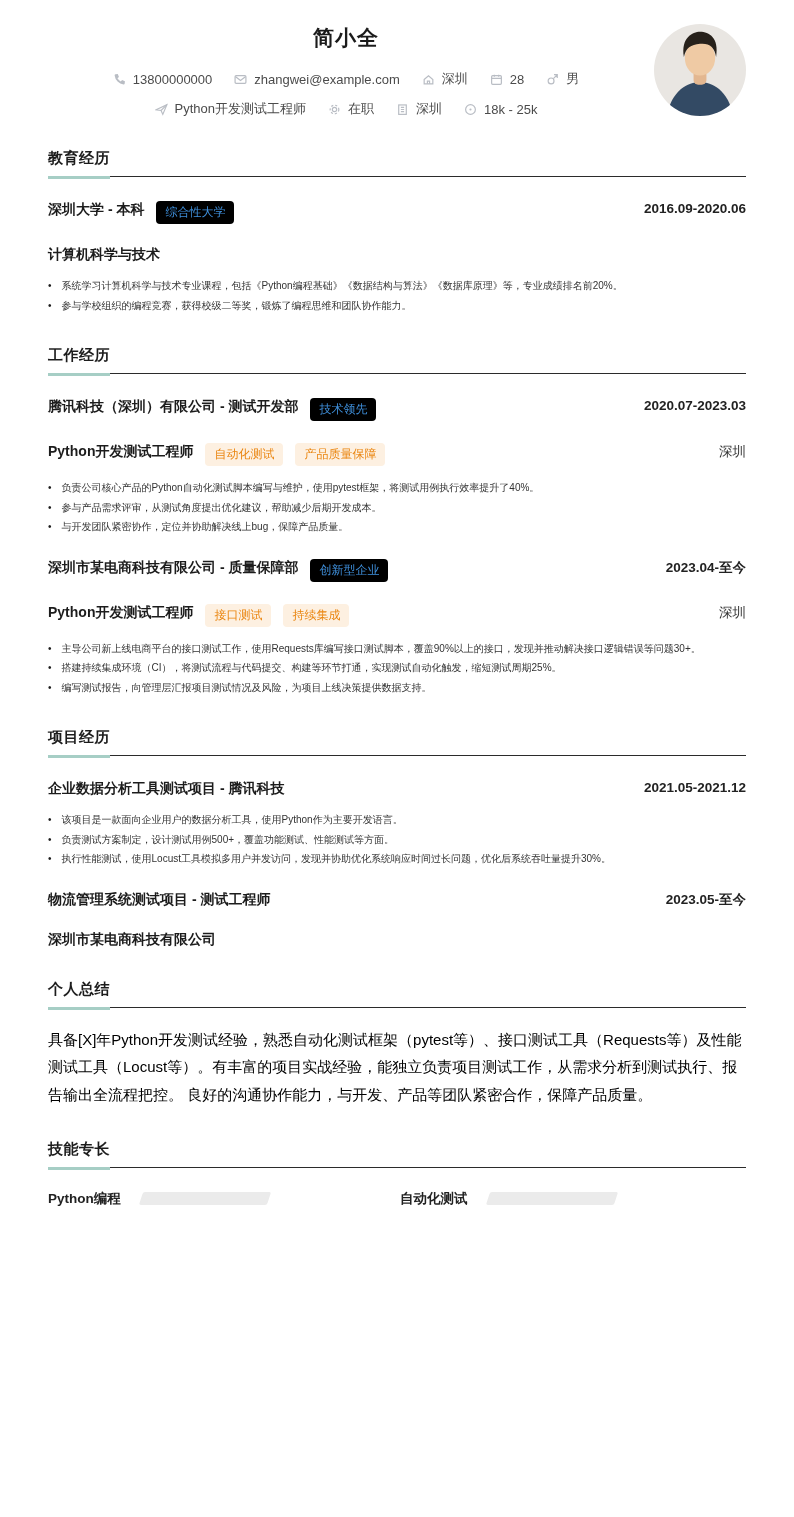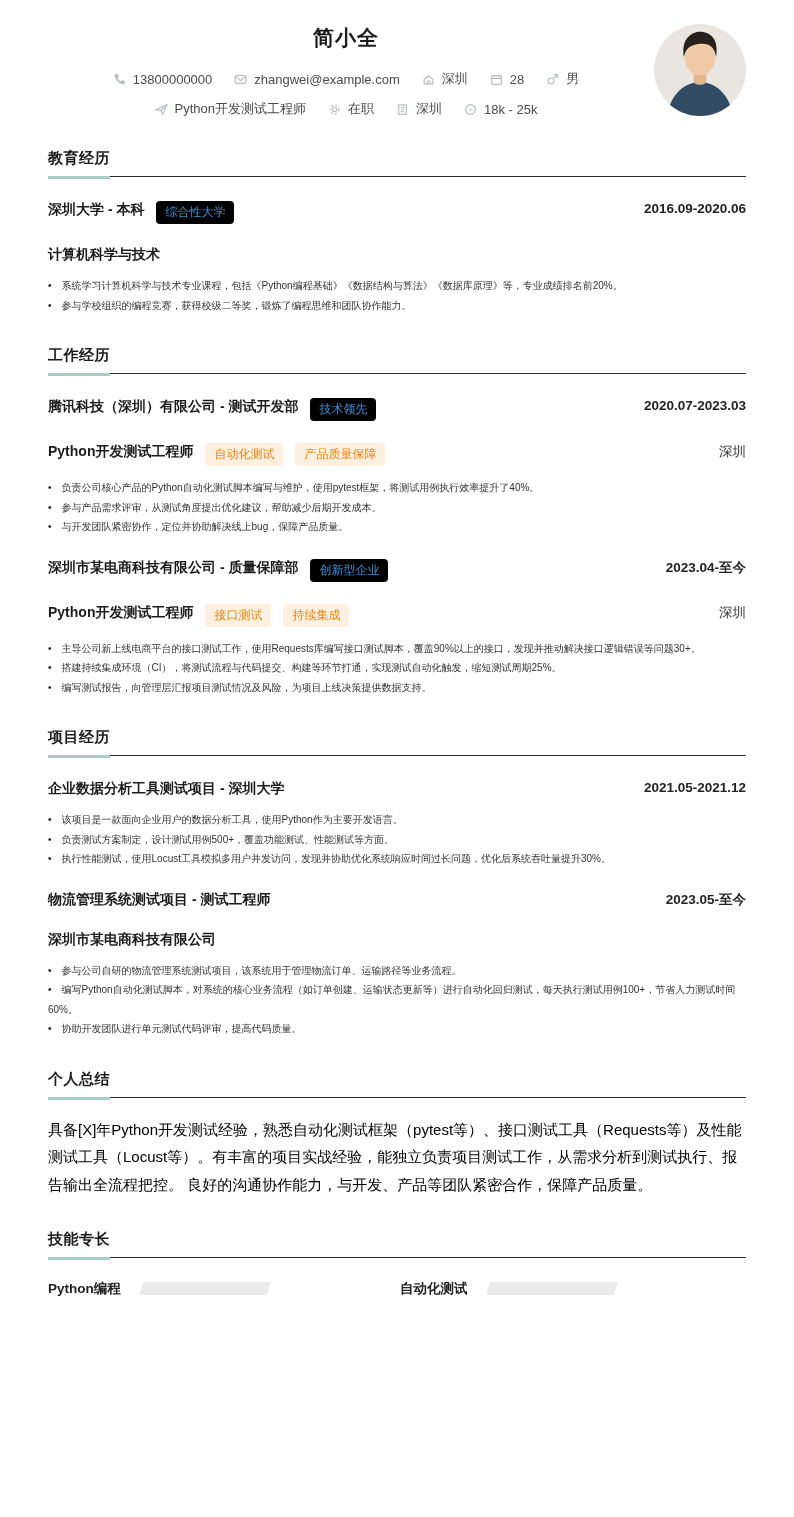--- a/index.html
+++ b/index.html
@@ -217,43 +217,38 @@
   </div>
 
   <div class="section">
     <div class="section-head">
       <h2 class="section-title">项目经历</h2>
       <div class="section-rule"></div>
     </div>
 
     <div>
       <div class="entry-row">
-        <span class="entry-title">企业数据分析工具测试项目 - 深圳大学</span>
+        <span class="entry-title">企业数据分析工具测试项目 - 腾讯科技</span>
         <span class="entry-right">2021.05-2021.12</span>
       </div>
       <ul class="bullets">
         <li>该项目是一款面向企业用户的数据分析工具，使用Python作为主要开发语言。</li>
         <li>负责测试方案制定，设计测试用例500+，覆盖功能测试、性能测试等方面。</li>
         <li>执行性能测试，使用Locust工具模拟多用户并发访问，发现并协助优化系统响应时间过长问题，优化后系统吞吐量提升30%。</li>
       </ul>
     </div>
 
     <div>
       <div class="entry-row">
         <span class="entry-title">物流管理系统测试项目 - 测试工程师</span>
         <span class="entry-right">2023.05-至今</span>
       </div>
       <div class="entry-row">
         <span class="entry-title">深圳市某电商科技有限公司</span>
       </div>
-      <ul class="bullets">
-        <li>参与公司自研的物流管理系统测试项目，该系统用于管理物流订单、运输路径等业务流程。</li>
-        <li>编写Python自动化测试脚本，对系统的核心业务流程（如订单创建、运输状态更新等）进行自动化回归测试，每天执行测试用例100+，节省人力测试时间60%。</li>
-        <li>协助开发团队进行单元测试代码评审，提高代码质量。</li>
-      </ul>
     </div>
   </div>
 
   <div class="section">
     <div class="section-head">
       <h2 class="section-title">个人总结</h2>
       <div class="section-rule"></div>
     </div>
     <p class="summary-text">具备[X]年Python开发测试经验，熟悉自动化测试框架（pytest等）、接口测试工具（Requests等）及性能测试工具（Locust等）。有丰富的项目实战经验，能独立负责项目测试工作，从需求分析到测试执行、报告输出全流程把控。 良好的沟通协作能力，与开发、产品等团队紧密合作，保障产品质量。</p>
   </div>

